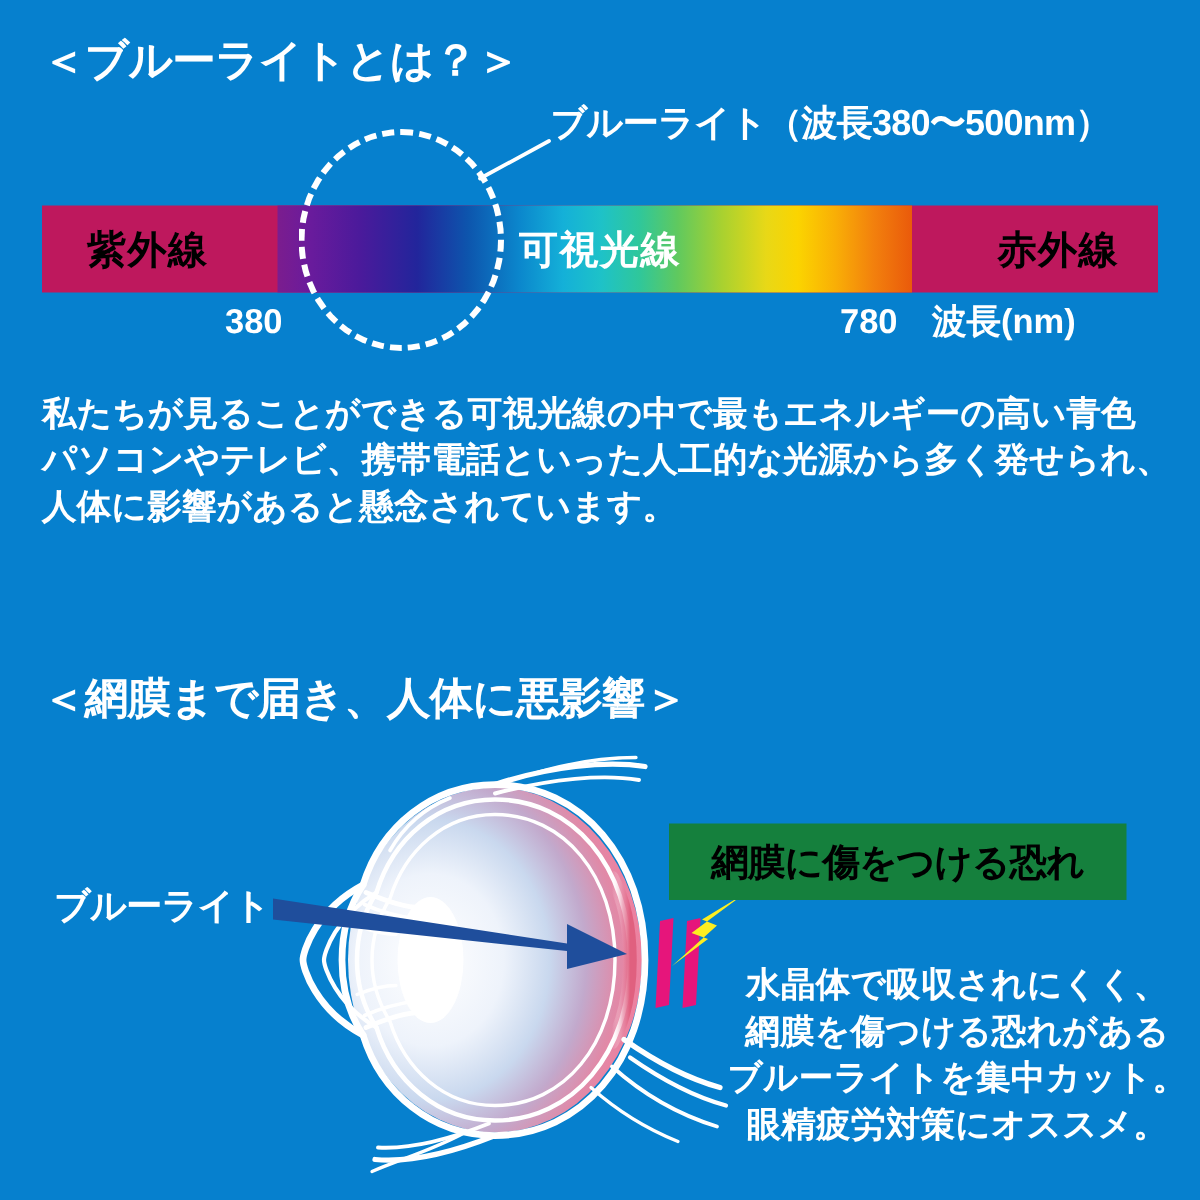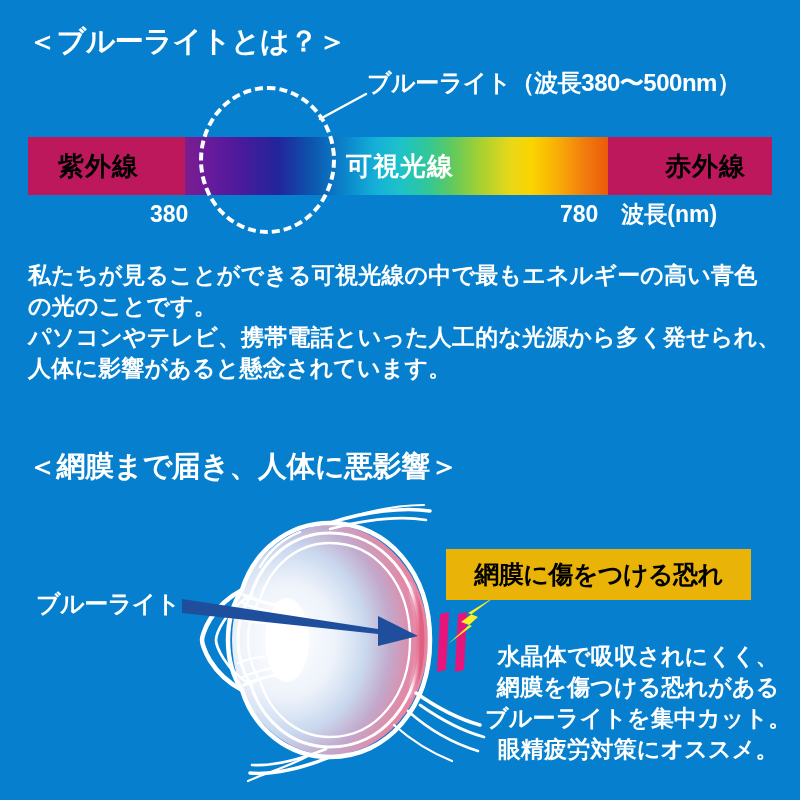--- a/index.html
+++ b/index.html
@@ -180,21 +180,21 @@
     height: 50px;
   }
 
   
   #retina-warning-box {
     position: absolute;
     left: 446px;
     top: 549px;
     width: 305px;
     height: 51px;
-    background: #eab308;
+    background: #15803d;
     display: flex;
     align-items: center;
     justify-content: center;
   }
   #retina-warning-text {
     color: #000000;
     font-weight: bold;
     font-size: 25px;
     white-space: nowrap;
     letter-spacing: -0.5px;
@@ -250,21 +250,20 @@
   </svg>
 
   <div class="anno-text" id="blue-light-callout">ブルーライト（波長380〜500nm）</div>
 
   <div class="anno-text" id="tick-380">380</div>
 
   <div class="anno-text" id="tick-780">780　波長(nm)</div>
 
   <div id="intro-paragraph">
     <div>私たちが見ることができる可視光線の中で最もエネルギーの高い青色</div>
-    <div>の光のことです。</div>
     <div>パソコンやテレビ、携帯電話といった人工的な光源から多く発せられ、</div>
     <div>人体に影響があると懸念されています。</div>
   </div>
 
   <div class="heading" id="heading-2">＜網膜まで届き、人体に悪影響＞</div>
 
   <svg id="eye-diagram" viewBox="0 0 330 310" xmlns="http://www.w3.org/2000/svg">
     <defs>
       <radialGradient id="vitreousGrad" cx="28%" cy="50%" r="78%">
         <stop offset="0%" stop-color="#ffffff"></stop>

